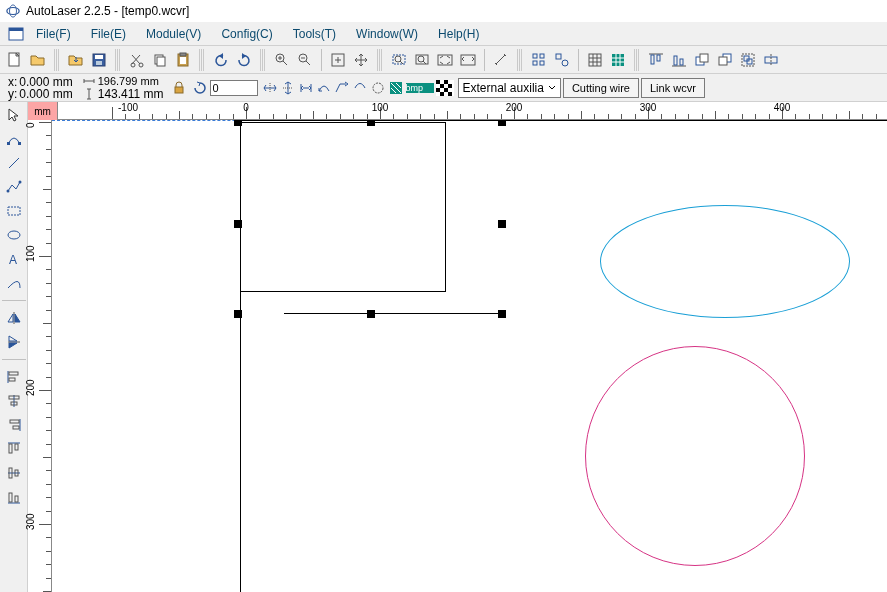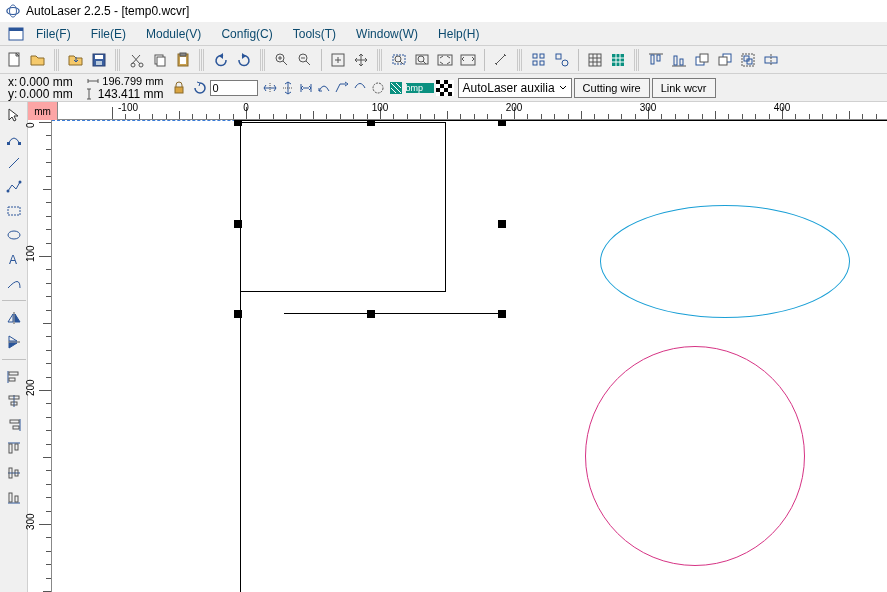--- a/index.html
+++ b/index.html
@@ -15,21 +15,21 @@
 
   .toolbar { background: #f0f0f0; border-bottom: 1px solid #d0d0d0; display: flex; align-items: center; padding: 2px 4px; height: 28px; gap:1px;}
   .toolbar .tbtn { width: 22px; height: 22px; display:flex; align-items:center; justify-content:center; border:1px solid transparent; cursor:pointer;}
   .toolbar .sep { width:1px; height:22px; background:#c0c0c0; margin:0 4px;}
   .toolbar .sep-th { width:6px; height:22px; background:repeating-linear-gradient(90deg,#c9c9c9 0 1px,#f0f0f0 1px 2px); margin:0 4px;}
 
   .posbar { background:#f0f0f0; border-bottom:1px solid #d0d0d0; display:flex; align-items:center; height:28px; padding:2px 4px; gap:2px;}
   .posbox { display:flex; flex-direction:column; font-size:11px; padding:0 4px;}
   .posbox .row { display:flex; gap:2px; line-height:12px;}
   .dimbox { display:flex; flex-direction:column; font-size:11px; padding:0 4px;}
-  .dimbox .row { display:flex; align-items:center; gap:3px; line-height:13px;justify-content:flex-end;}
+  .dimbox .row { display:flex; align-items:center; gap:3px; line-height:13px;}
   .posbar input[type=text] { width:48px; height:16px; border:1px solid #7a7a7a; font-size:11px; padding:0 2px;}
   .posbar .lock { width:18px; height:22px; display:flex; align-items:center; justify-content:center;}
   .posbar .dropdown { border:1px solid #7a7a7a; background:#fff; height:20px; display:flex; align-items:center; padding:0 4px; gap:4px; font-size:11px;}
   .posbar .btn { border:1px solid #7a7a7a; background:#f4f4f4; height:20px; padding:0 8px; display:flex; align-items:center; cursor:pointer; font-size:11px;}
 
   .workspace { position:relative; display:flex; height: calc(592px - 22px - 24px - 28px - 28px); }
   .lefttool { width:28px; background:#f0f0f0; border-right:1px solid #d0d0d0; display:flex; flex-direction:column; align-items:center; padding-top:2px; gap:2px;}
   .lefttool .ltbtn { width:22px; height:22px; display:flex; align-items:center; justify-content:center; cursor:pointer; border:1px solid transparent;}
   .lefttool .hsep { width:24px; height:1px; background:#c0c0c0; margin:4px 0;}
 
@@ -371,21 +371,21 @@
           <rect x="12" y="4" width="4" height="4"></rect>
           <rect x="0" y="8" width="4" height="4"></rect>
           <rect x="8" y="8" width="4" height="4"></rect>
           <rect x="4" y="12" width="4" height="4"></rect>
           <rect x="12" y="12" width="4" height="4"></rect>
         </g>
       </svg>
     </div>
   <div class="sep-th"></div>
   <div class="dropdown">
-    <span>AutoLaser auxilia</span>
+    <span>External auxilia</span>
     <svg width="8" height="8">
         <path d="M1 2 l3 3 l3 -3" stroke="#000" fill="none"></path>
       </svg>
   </div>
   <div class="btn">Cutting wire</div>
   <div class="btn">Link wcvr</div>
 </div>
 
 <div class="workspace">
   <div class="lefttool">

